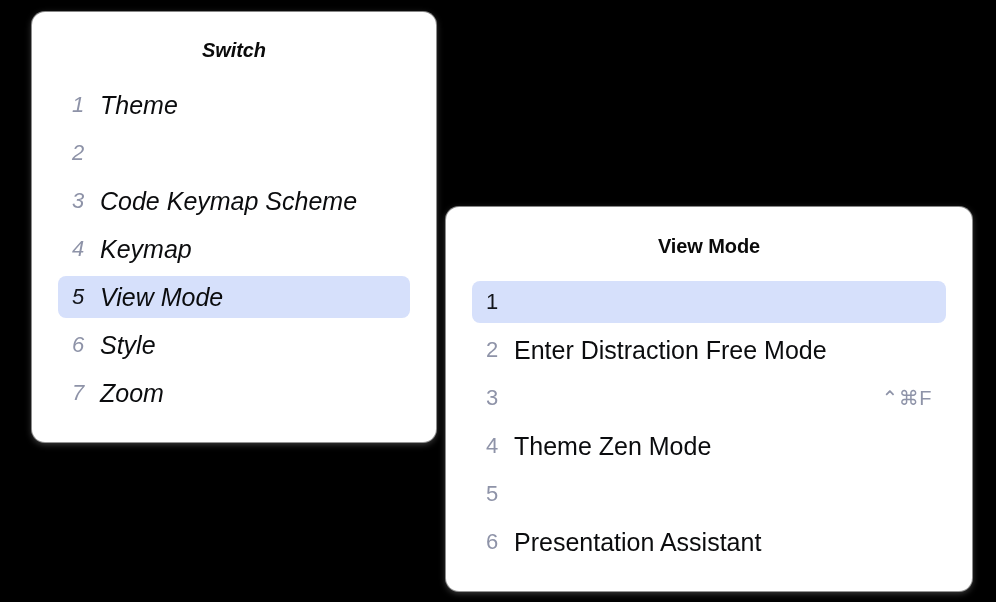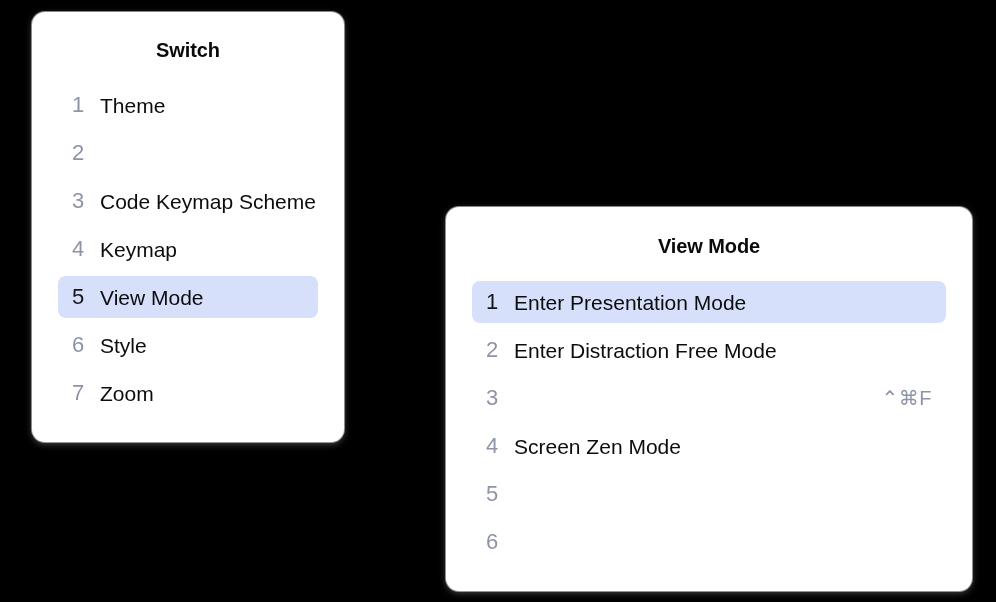--- a/index.html
+++ b/index.html
@@ -23,22 +23,23 @@
     box-shadow: 0 2px 7px rgba(255,255,255,0.28),
                 0 0 0 1px rgba(230,230,230,0.55);
     box-sizing: border-box;
     overflow: hidden;
   }
 
   
   #popup-switch {
     left: 32px;
     top: 12px;
-    width: 312px;
+    width: 404px;
     height: 430px;
+    font-style: italic;
   }
   #popup-viewmode {
     left: 446px;
     top: 207px;
     width: 526px;
     height: 384px;
   }
 
   .popup-title {
     text-align: center;
@@ -77,21 +78,21 @@
     text-align: left;
     font-size: 22px;
     color: #8e93a8;
     line-height: 1;
   }
   .menu-item.selected .item-index {
     color: #14161c;
   }
 
   .item-label {
-    font-size: 21px;
+    font-size: 25px;
     color: #0b0c0e;
     line-height: 1;
     white-space: nowrap;
     margin-left: 6px;
   }
 
   .item-shortcut {
     margin-left: auto;
     font-size: 20px;
     color: #8e93a8;
@@ -135,34 +136,34 @@
         <span class="item-label">Zoom</span>
       </li>
     </ul>
 </div>
 
 <div class="popup" id="popup-viewmode">
   <div class="popup-title">View Mode</div>
   <ul class="menu-list">
       <li class="menu-item selected">
         <span class="item-index">1</span>
-        <span class="item-label">Enter Presentation Mode</span>
       </li>
       <li class="menu-item">
         <span class="item-index">2</span>
         <span class="item-label">Enter Distraction Free Mode</span>
       </li>
       <li class="menu-item">
         <span class="item-index">3</span>
         <span class="item-shortcut">⌃⌘F</span>
       </li>
       <li class="menu-item">
         <span class="item-index">4</span>
-        <span class="item-label">Screen Zen Mode</span>
+        <span class="item-label">Theme Zen Mode</span>
       </li>
       <li class="menu-item">
         <span class="item-index">5</span>
       </li>
       <li class="menu-item">
         <span class="item-index">6</span>
+        <span class="item-label">Presentation Assistant</span>
       </li>
     </ul>
 </div>
 
 </body></html>

